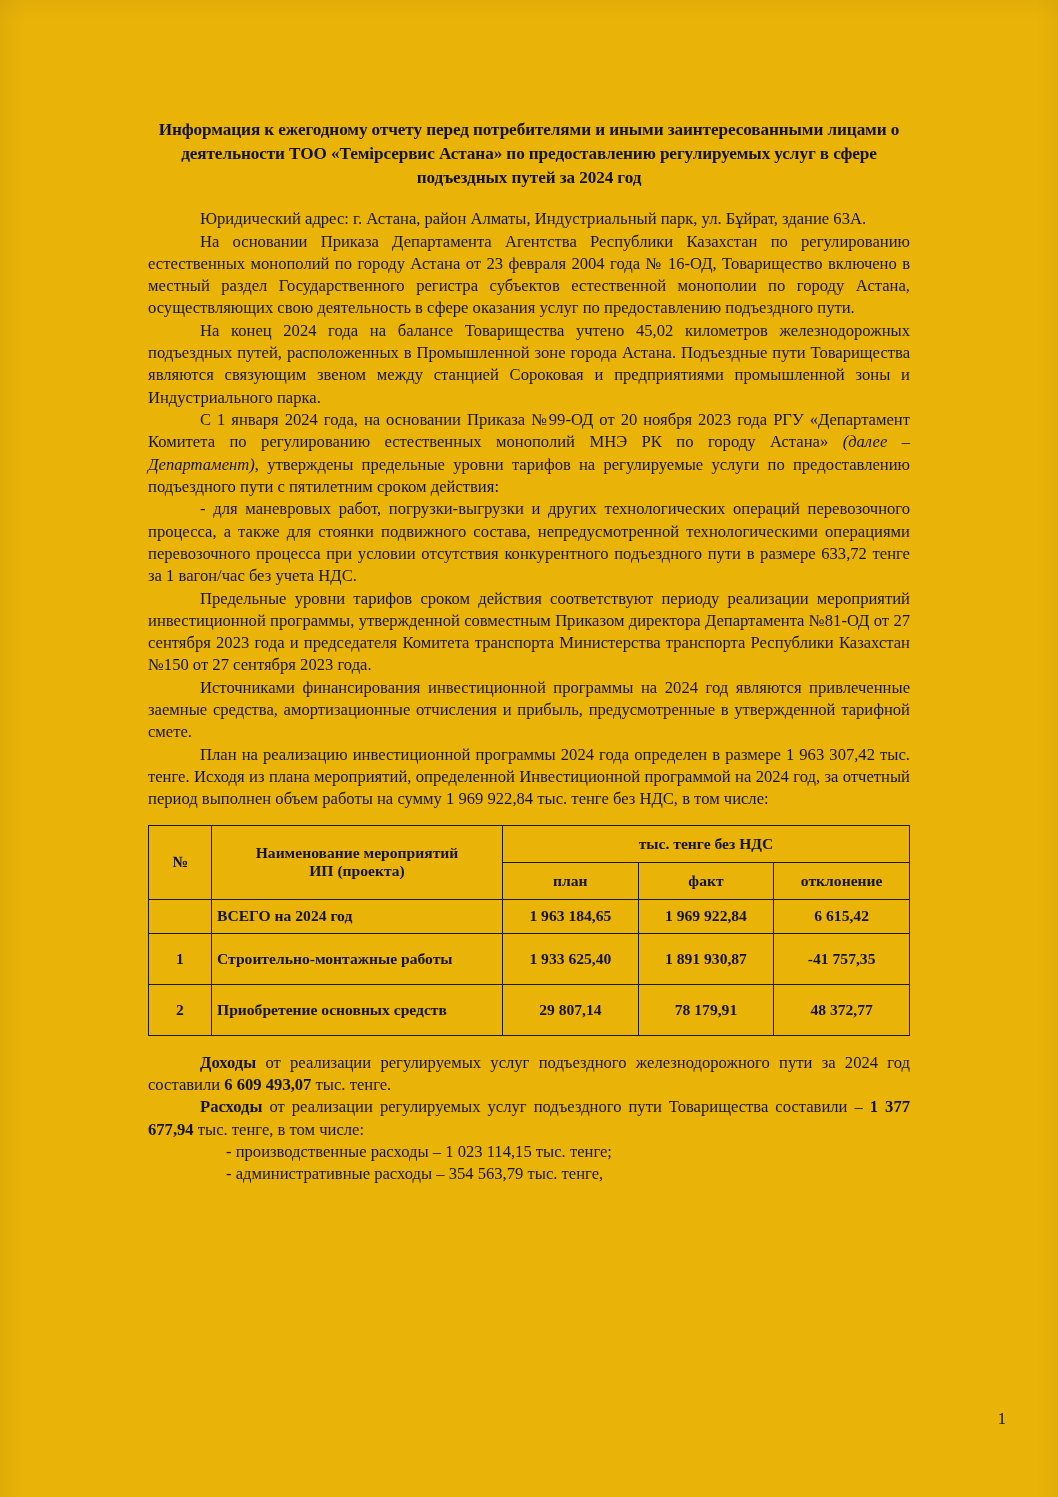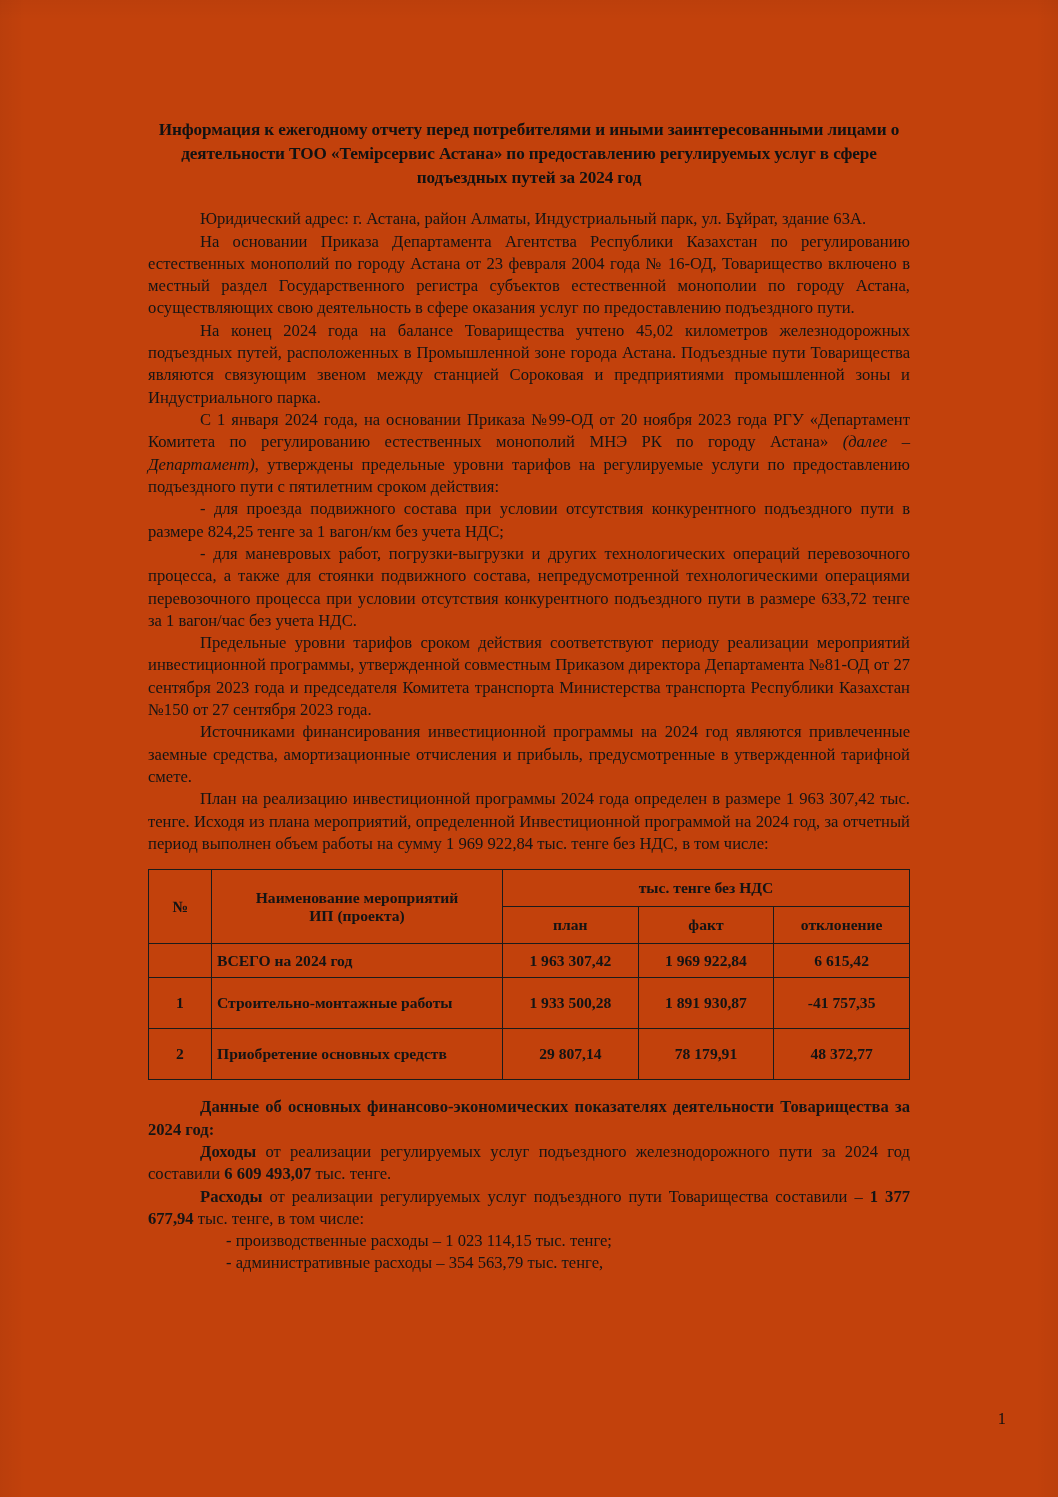--- a/index.html
+++ b/index.html
@@ -8,21 +8,21 @@
     background: #ffffff;
   }
   body {
     font-family: "Liberation Serif", "DejaVu Serif", serif;
     color: #1a1a1a;
   }
   .page {
     position: relative;
     width: 1058px;
     height: 1497px;
-    background: #c2410c;
+    background: #eab308;
     overflow: hidden;
     box-sizing: border-box;
   }
   
   .scan-tint {
     position: absolute;
     inset: 0;
     pointer-events: none;
     background:
       linear-gradient(90deg, rgba(0,0,0,0.045) 0px, rgba(0,0,0,0.0) 26px),
@@ -121,21 +121,20 @@
 
 
     <p class="para">Юридический адрес: г. Астана, район Алматы, Индустриальный парк, ул. Бұйрат, здание 63А.</p>
 
     <p class="para">На основании Приказа Департамента Агентства Республики Казахстан по регулированию естественных монополий по городу Астана от 23 февраля 2004 года № 16-ОД, Товарищество включено в местный раздел Государственного регистра субъектов естественной монополии по городу Астана, осуществляющих свою деятельность в сфере оказания услуг по предоставлению подъездного пути.</p>
 
     <p class="para">На конец 2024 года на балансе Товарищества учтено 45,02 километров железнодорожных подъездных путей, расположенных в Промышленной зоне города Астана. Подъездные пути Товарищества являются связующим звеном между станцией Сороковая и предприятиями промышленной зоны и Индустриального парка.</p>
 
     <p class="para"><span>С 1 января 2024 года, на основании Приказа №99-ОД от 20 ноября 2023 года РГУ «Департамент Комитета по регулированию естественных монополий МНЭ РК по городу Астана» </span><span class="i">(далее – Департамент)</span><span>, утверждены предельные уровни тарифов на регулируемые услуги по предоставлению подъездного пути с пятилетним сроком действия:</span></p>
 
-    <p class="bullet">- для проезда подвижного состава при условии отсутствия конкурентного подъездного пути в размере 824,25 тенге за 1 вагон/км без учета НДС;</p>
 
     <p class="bullet">- для маневровых работ, погрузки-выгрузки и других технологических операций перевозочного процесса, а также для стоянки подвижного состава, непредусмотренной технологическими операциями перевозочного процесса при условии отсутствия конкурентного подъездного пути в размере 633,72 тенге за 1 вагон/час без учета НДС.</p>
 
     <p class="para">Предельные уровни тарифов сроком действия соответствуют периоду реализации мероприятий инвестиционной программы, утвержденной совместным Приказом директора Департамента №81-ОД от 27 сентября 2023 года и председателя Комитета транспорта Министерства транспорта Республики Казахстан №150 от 27 сентября 2023 года.</p>
 
     <p class="para">Источниками финансирования инвестиционной программы на 2024 год являются привлеченные заемные средства, амортизационные отчисления и прибыль, предусмотренные в утвержденной тарифной смете.</p>
 
     <p class="para">План на реализацию инвестиционной программы 2024 года определен в размере 1 963 307,42 тыс. тенге. Исходя из плана мероприятий, определенной Инвестиционной программой на 2024 год, за отчетный период выполнен объем работы на сумму 1 969 922,84 тыс. тенге без НДС, в том числе:</p>
 
     <div class="tablewrap">
@@ -150,43 +149,42 @@
           <th colspan="3">тыс. тенге без НДС</th>
         </tr>
         <tr class="head-bot">
           <th>план</th>
           <th>факт</th>
           <th>отклонение</th>
         </tr>
         <tr class="row-short">
           <td class="num-col"></td>
           <td class="name-col">ВСЕГО на 2024 год</td>
-          <td class="val-col">1 963 307,42</td>
+          <td class="val-col">1 963 184,65</td>
           <td class="val-col">1 969 922,84</td>
           <td class="val-col">6 615,42</td>
         </tr>
         <tr class="row-tall">
           <td class="num-col">1</td>
           <td class="name-col">Строительно-монтажные работы</td>
-          <td class="val-col">1 933 500,28</td>
+          <td class="val-col">1 933 625,40</td>
           <td class="val-col">1 891 930,87</td>
           <td class="val-col">-41 757,35</td>
         </tr>
         <tr class="row-tall">
           <td class="num-col">2</td>
           <td class="name-col">Приобретение основных средств</td>
           <td class="val-col">29 807,14</td>
           <td class="val-col">78 179,91</td>
           <td class="val-col">48 372,77</td>
         </tr>
       </tbody>
         </table>
     </div>
 
-    <p class="para b">Данные об основных финансово-экономических показателях деятельности Товарищества за 2024 год:</p>
 
     <p class="para"><span class="b">Доходы</span><span> от реализации регулируемых услуг подъездного железнодорожного пути за 2024 год составили </span><span class="b">6 609 493,07</span><span> тыс. тенге.</span></p>
 
     <p class="para"><span class="b">Расходы</span><span> от реализации регулируемых услуг подъездного пути Товарищества составили – </span><span class="b">1 377 677,94</span><span> тыс. тенге, в том числе:</span></p>
 
     <p class="sub-bullet">- производственные расходы –  1 023 114,15 тыс. тенге;</p>
 
     <p class="sub-bullet">- административные расходы – 354 563,79 тыс. тенге,</p>
 
 

